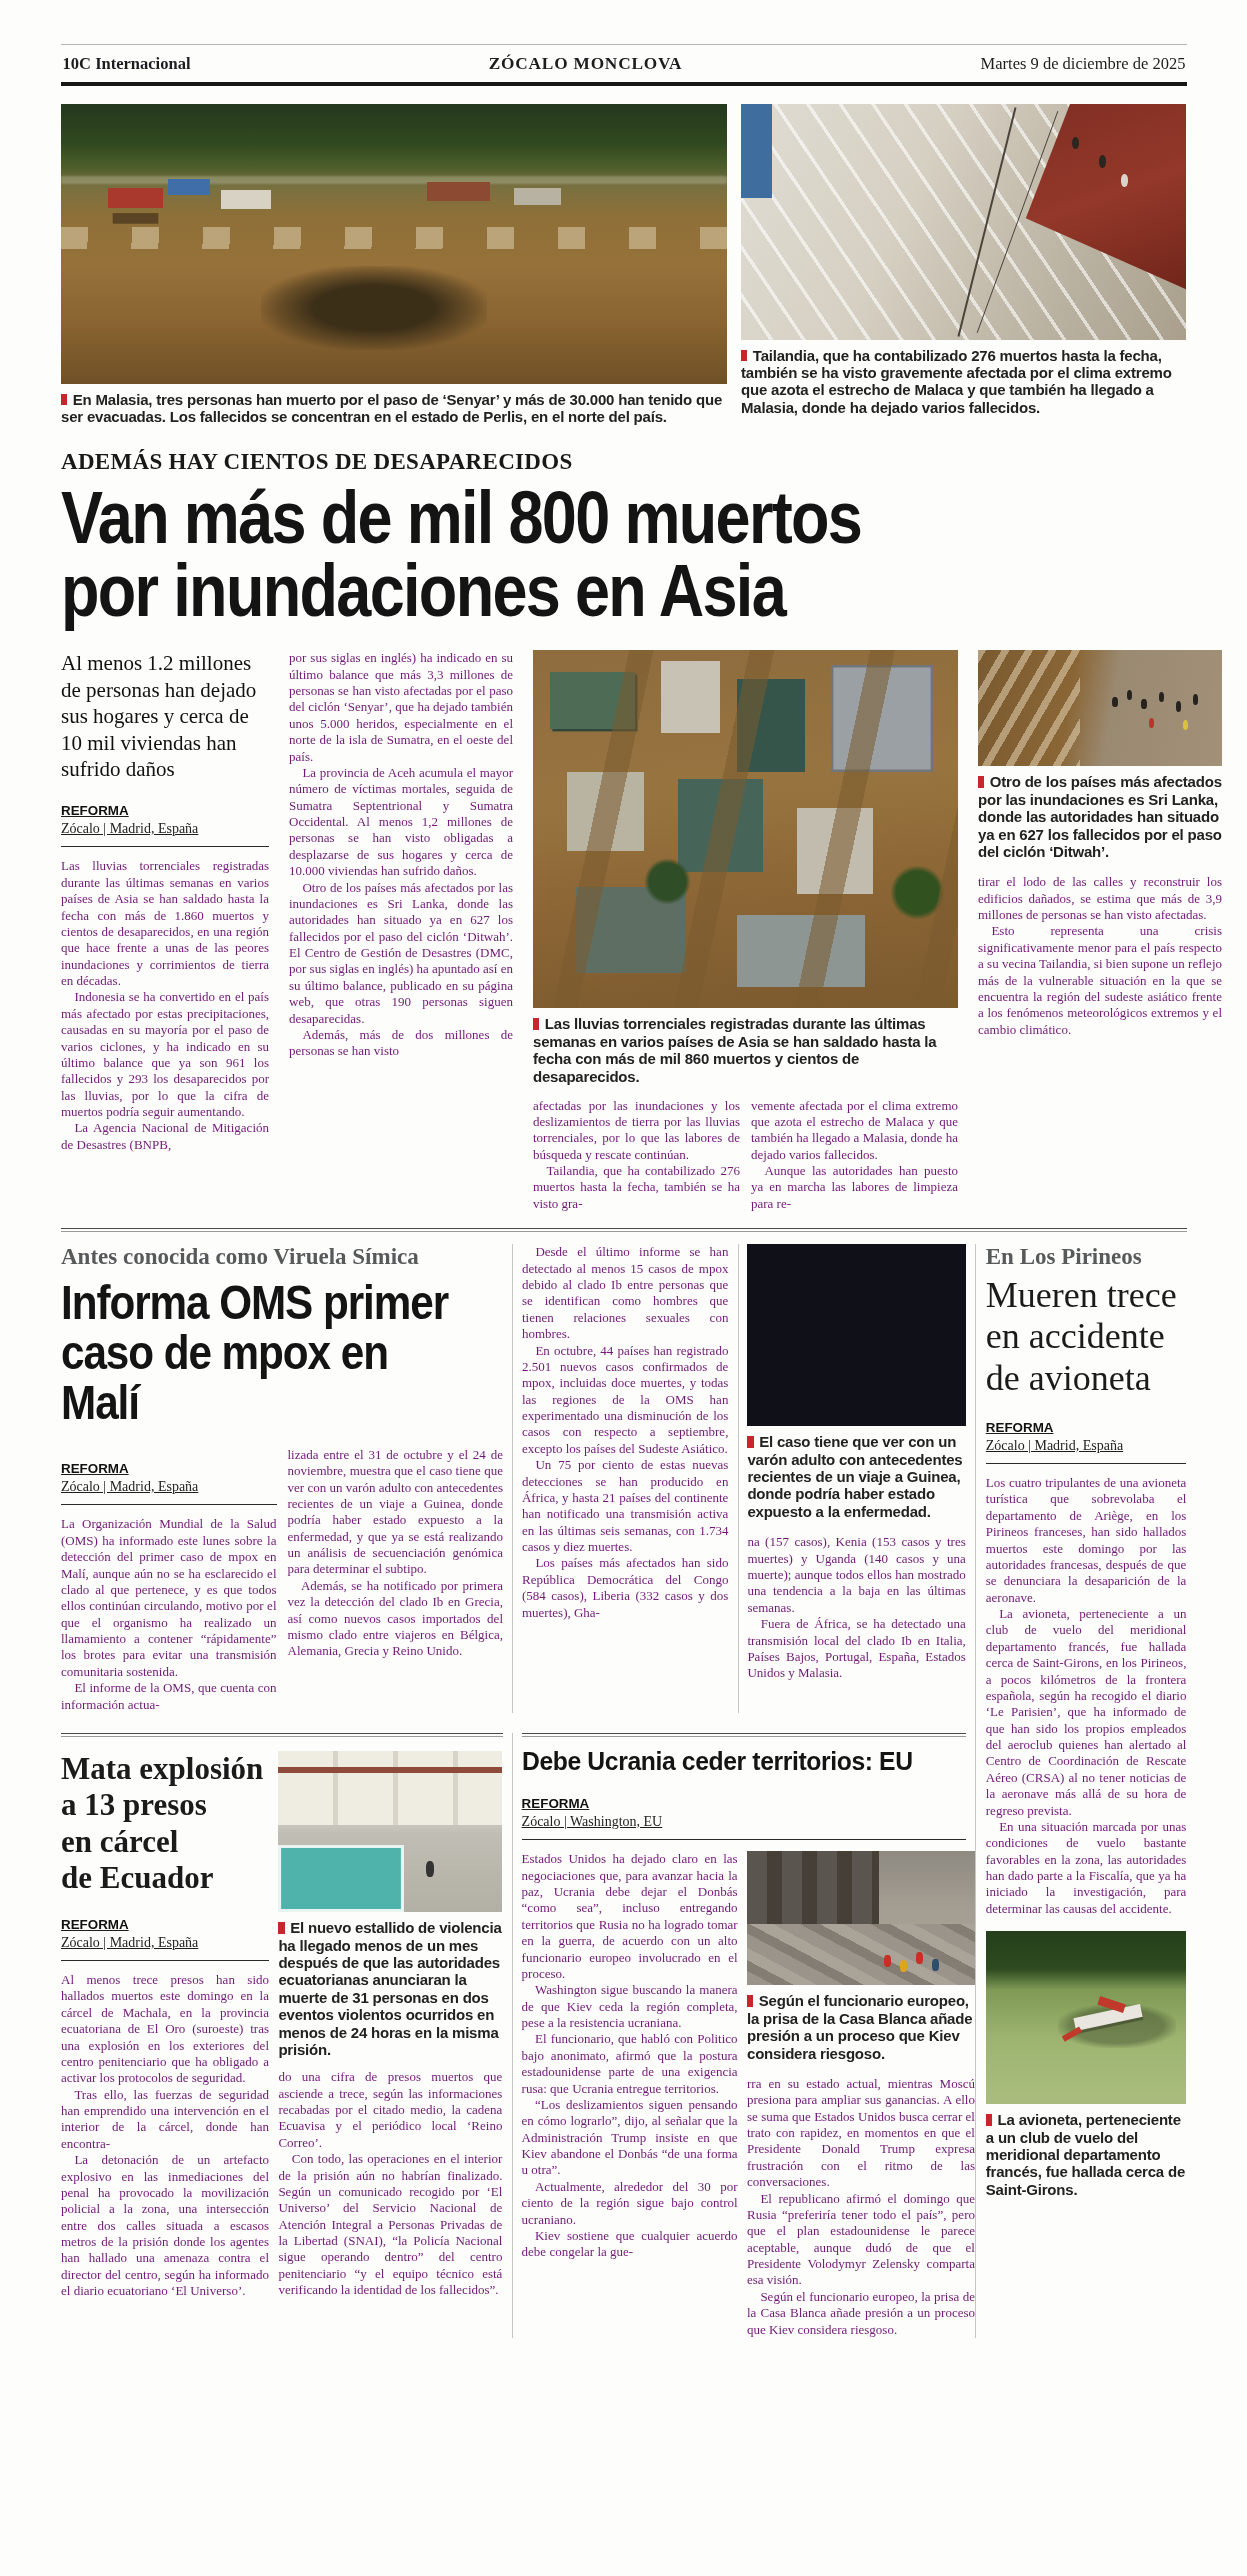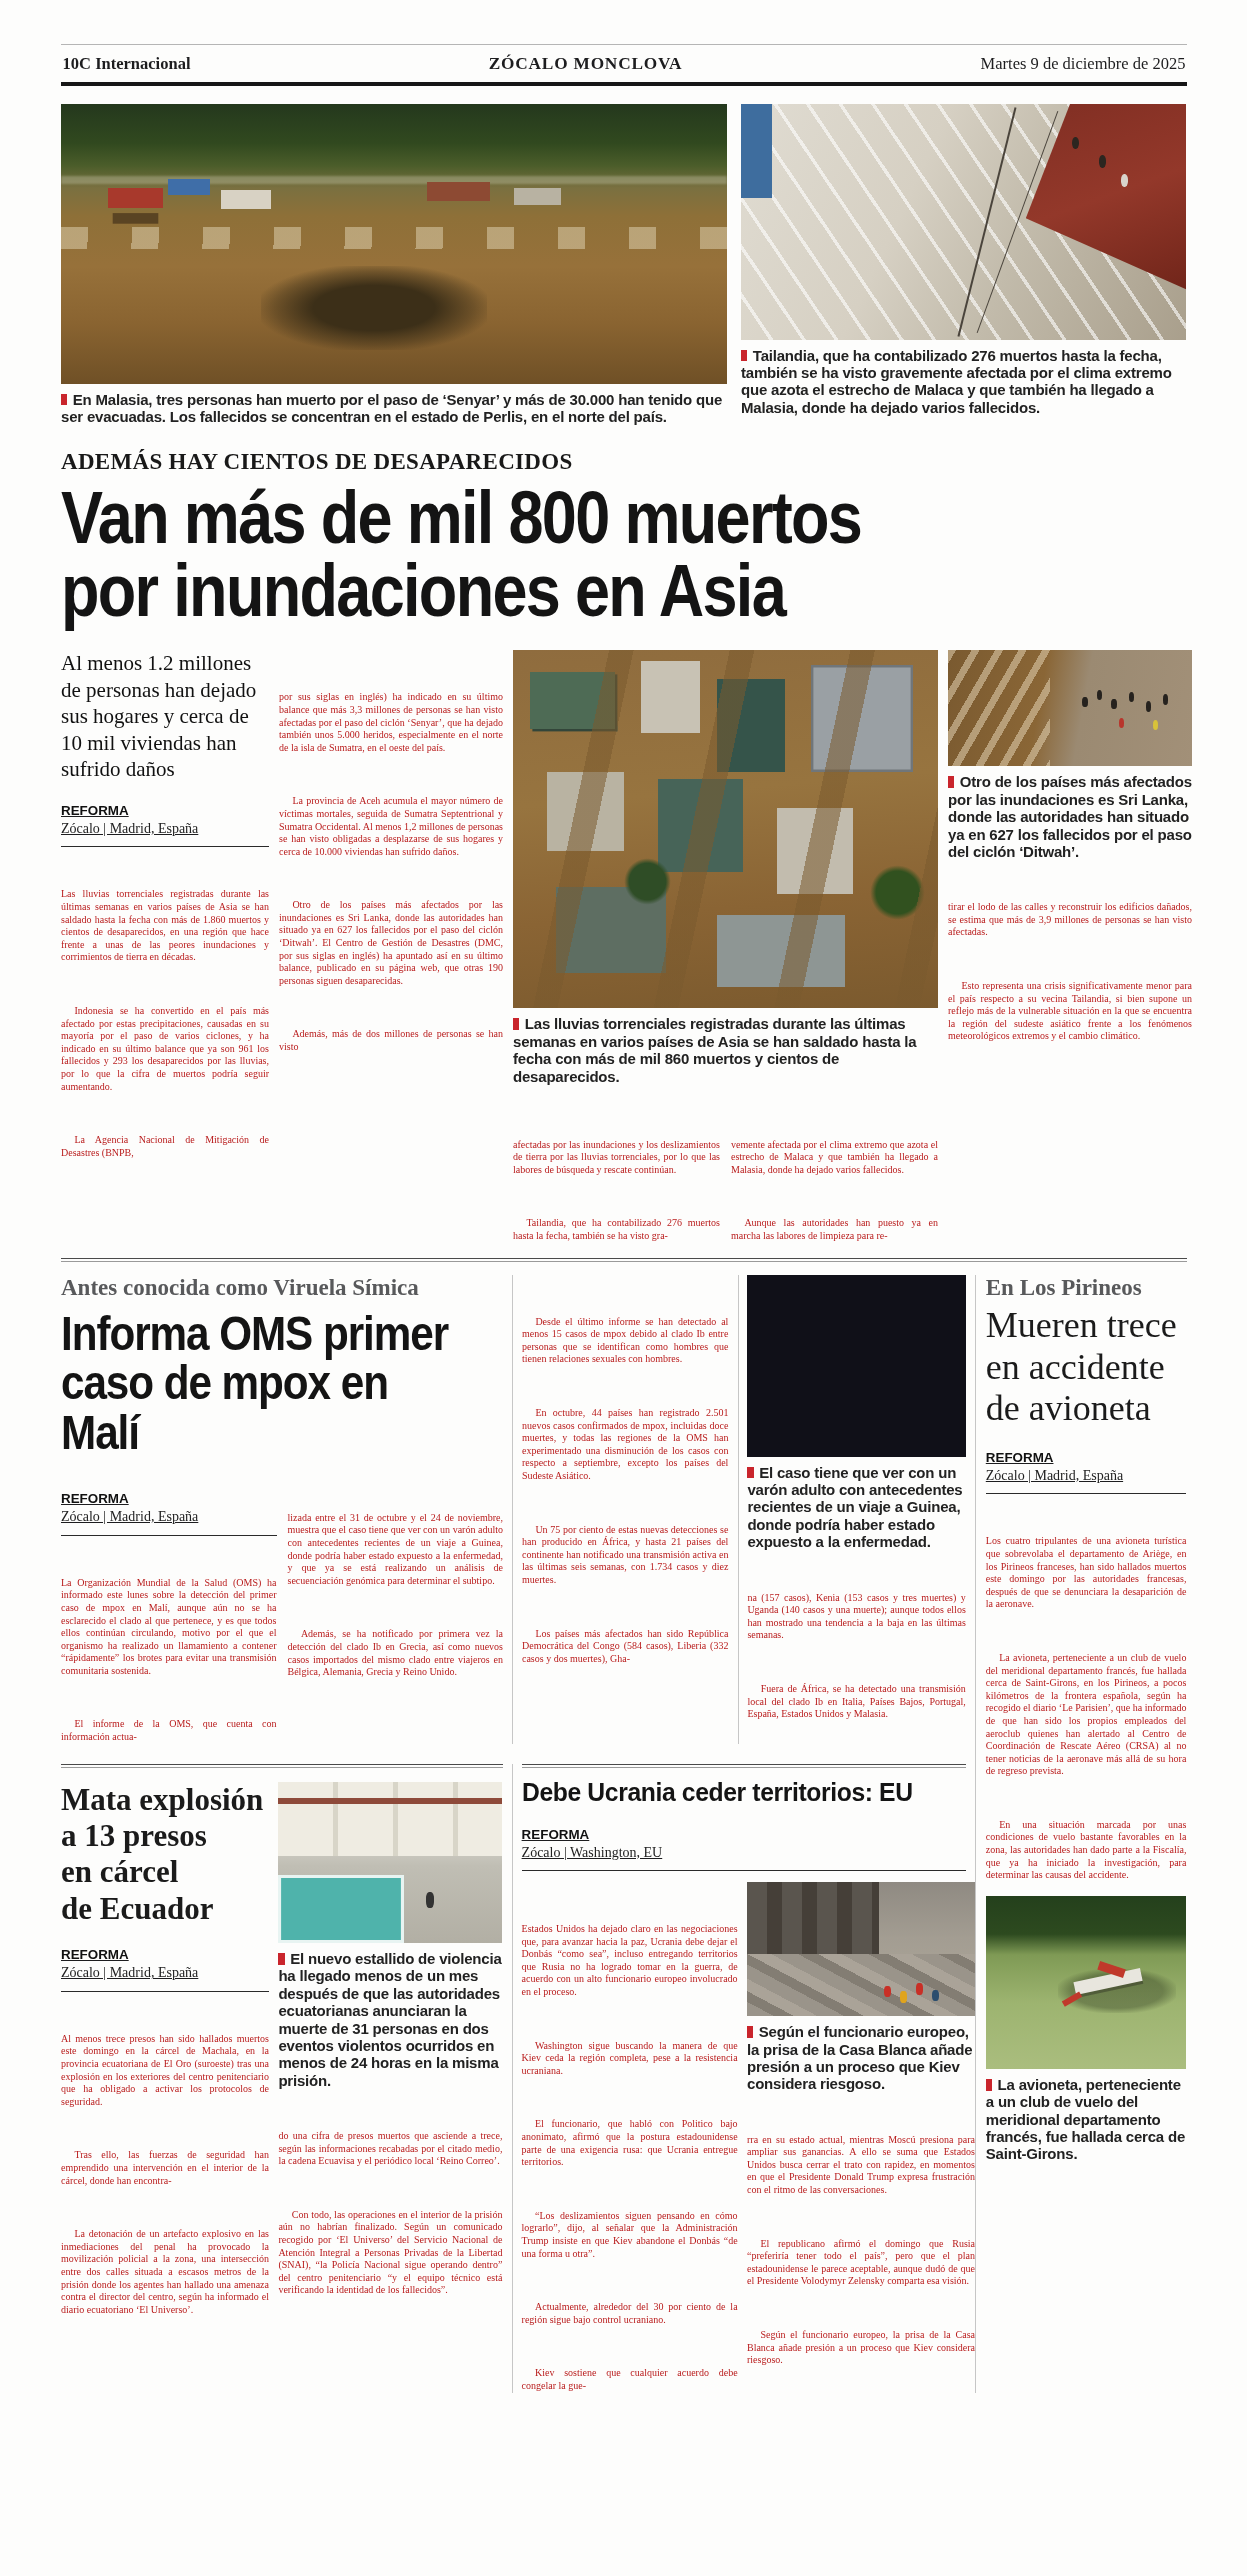--- a/index.html
+++ b/index.html
@@ -129,29 +129,29 @@
     font-family:"Liberation Sans", sans-serif; font-weight:700; color:#141414;
     font-size:26px; line-height:1.05; letter-spacing:-0.4px;
     transform:scaleX(.95); transform-origin:left top;
   }
   .headline-serif { font-weight:700; font-size:31px; line-height:1.17; white-space:pre-line; color:#1b1b1b; }
   .headline-serif-lg { font-weight:400; font-size:36px; line-height:1.15; white-space:pre-line; color:#1b1b1b; margin-top:4.7px; }
   .deck { font-size:21px; line-height:1.26; color:#111; }
   .byline-block { margin:20.4px 0 11px; border-bottom:0.8px solid #2a2a2a; padding-bottom:9.4px;text-decoration:underline; }
   .byline { font-family:"Liberation Sans", sans-serif; font-weight:700; font-size:13.4px; color:#111; }
   .dateline { font-size:14px; margin-top:3.1px; color:#222; }
-  p.body { font-size:10px; line-height:1.26; text-align:justify; color:#b91c1c;margin-top:41px; }
+  p.body { font-size:13px; line-height:1.26; text-align:justify; color:#701a75; }
   p.body.indent { text-indent:13.4px; }
   
   .rule-double { border-top:1.6px solid #4a4a4a; border-bottom:0.8px solid #9a9a9a; height:3.9px; }
   .rule-full { margin:15.7px 0 12.6px; }
   
   .photo-row { display:grid; grid-template-columns:666px 445px; column-gap:14px; }
   .main-article { margin-top:23.6px; }
-  .main-grid { display:grid; grid-template-columns:208px 224px 425px 244px; column-gap:10px; margin-top:23.6px; }
+  .main-grid { display:grid; grid-template-columns:208px 224px 425px 244px; column-gap:20px; margin-top:23.6px; }
   .two-col { display:grid; grid-template-columns:1fr 1fr; column-gap:11px; margin-top:12.6px; }
   .lower { display:flex; gap:9.4px; margin-top:3.1px; }
   .lower-left { width:905px; }
   .mpox-grid { display:grid; grid-template-columns:442px 216px 228px; column-gap:9.4px; }
   .vline { border-left:0.8px solid #c6c6c6; padding-left:8.6px; }
   .band3 { display:flex; gap:9.4px; margin-top:20.4px; }
   .ec-sec { width:442px; }
   .uk-sec { width:454px; }
   .ec-grid { display:grid; grid-template-columns:208px 224px; column-gap:9.4px; margin-top:14px; }
   .uk-grid { display:grid; grid-template-columns:216px 228px; column-gap:9.4px; }

